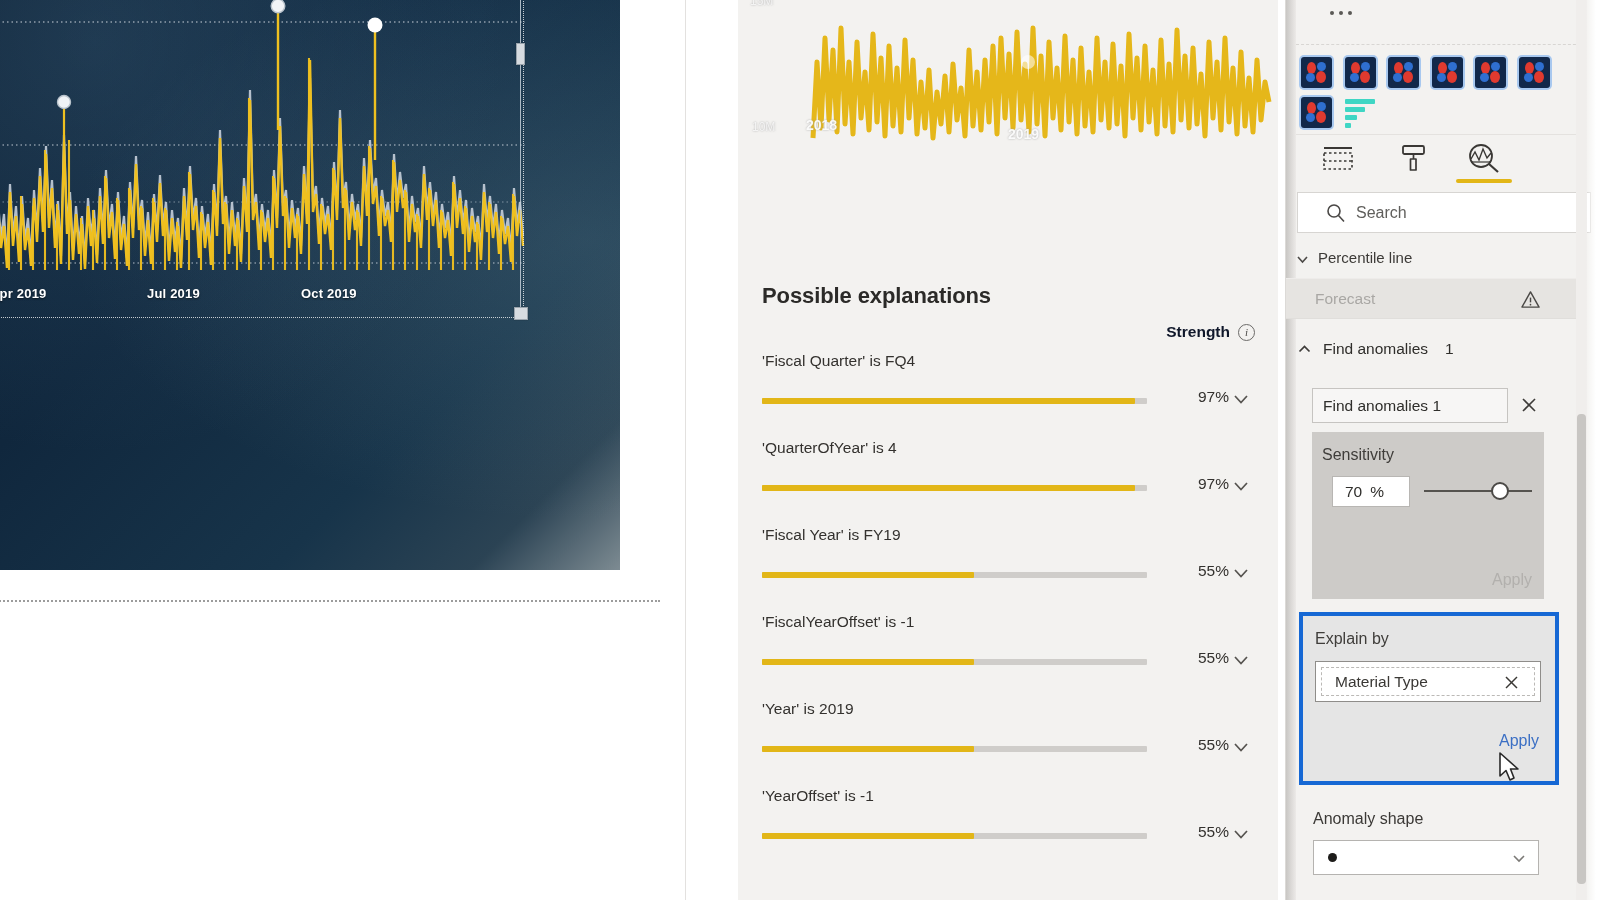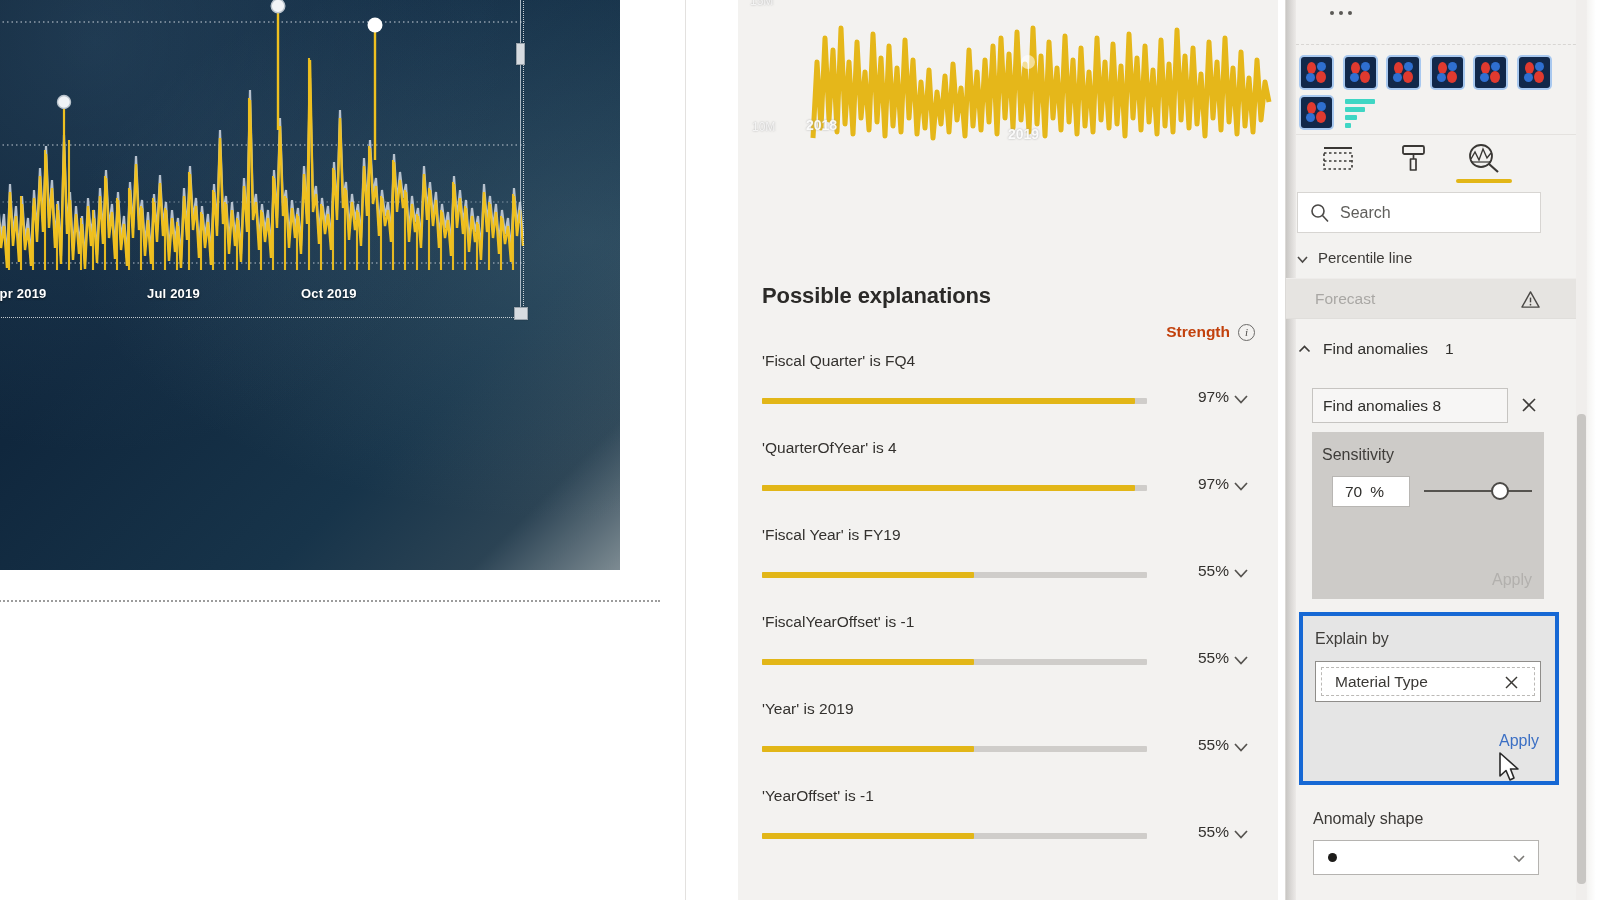--- a/index.html
+++ b/index.html
@@ -89,21 +89,21 @@
     font-size: 16.5px; line-height: 26px; color: #37352f;
   }
   .possible-heading {
     position: absolute; left: 24px; top: 283px;
     font-size: 22px; font-weight: bold; color: #2b2a28; letter-spacing: -.1px;
   }
   .strength-row {
     position: absolute; right: 23px; top: 323px;
     display: flex; align-items: center; gap: 8px;
   }
-  .strength-label { font-size: 15.5px; color: #c2410c; font-weight: 600; }
+  .strength-label { font-size: 15.5px; color: #0f172a; font-weight: 600; }
   .info-circle {
     width: 17px; height: 17px; border-radius: 50%;
     border: 1.3px solid #6b6a68; color: #4b4a48;
     font-size: 11px; font-style: italic; font-family: "Liberation Serif", serif;
     display: flex; align-items: center; justify-content: center; line-height: 1;
   }
   .explanations { position: absolute; left: 0; top: 352px; width: 540px; }
   .exp-item { position: relative; height: 87px; }
   .exp-title {
     position: absolute; left: 24px; top: 0;
@@ -158,23 +158,23 @@
     position: absolute; left: 1296px; top: 134px; width: 290px; height: 48px;
     border-top: 1px solid #e4e2df;
   }
   .tab-btn { position: absolute; top: 4px; width: 56px; height: 38px; display:flex; align-items:center; justify-content:center; }
   .tab-underline {
     position:absolute; top: 44px; height: 4px; width: 56px;
     background: #e2b617; border-radius: 2px;
   }
 
   .search-box {
-    position: absolute; left: 1297px; top: 192px; width: 244px; height: 41px;
+    position: absolute; left: 1297px; top: 192px; width: 294px; height: 41px;
     background: #ffffff; border: 1px solid #d7d5d2;
-    display: flex; align-items: center; gap: 10px; padding-left: 12px; text-align: center;
+    display: flex; align-items: center; gap: 10px; padding-left: 28px; text-align: center;
   }
   .search-text { font-size: 16px; color: #5f5e5b; }
 
   .prop-percentile {
     position: absolute; left: 1296px; top: 249px; width: 290px; height: 22px;
     overflow: hidden; display:flex; align-items:flex-start; gap:9px;
     color:#3c3a37; font-size:15px;
   }
   .prop-forecast {
     position: absolute; left: 1286px; top: 278px; width: 300px; height: 41px;
@@ -563,21 +563,21 @@
 
   <div class="find-anom-header">
     <svg width="15" height="15" viewBox="0 0 15 15">
       <path d="M2.5,9.5 L7.5,4.5 L12.5,9.5" fill="none" stroke="#3d3b38" stroke-width="1.7"></path>
     </svg>
     <span>Find anomalies</span>
     <span style="margin-left:6px;">1</span>
   </div>
 
   <div class="chip-row">
-    <span style="font-size:15.5px;color:#2f2e2b;">Find anomalies 8</span>
+    <span style="font-size:15.5px;color:#2f2e2b;">Find anomalies 1</span>
   </div>
   <svg class="chip-x" viewBox="0 0 18 18">
     <line x1="3" y1="3" x2="15" y2="15" stroke="#3d3b38" stroke-width="1.6"></line>
     <line x1="15" y1="3" x2="3" y2="15" stroke="#3d3b38" stroke-width="1.6"></line>
   </svg>
 
   <div class="sensitivity-card">
     <div class="sens-label">Sensitivity</div>
     <div class="sens-input">
       <span>70</span>

